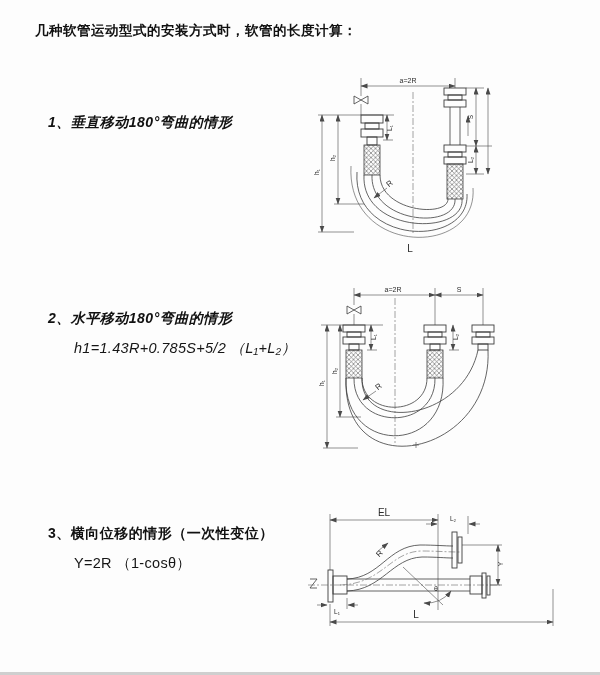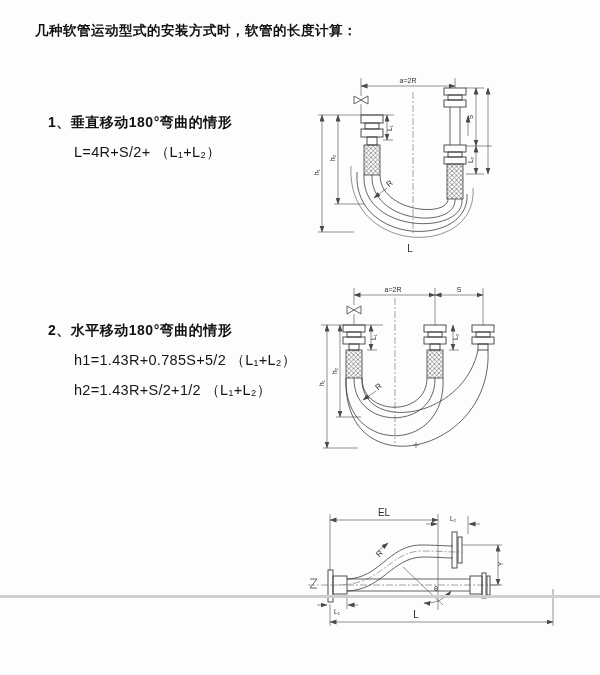--- a/index.html
+++ b/index.html
@@ -1,18 +1,18 @@
 <!DOCTYPE html>
 <html><head>
 <meta charset="utf-8">
 <style>
   html,body{margin:0;padding:0;}
   body{width:600px;height:675px;overflow:hidden;background:#fdfdfd;
        font-family:"Liberation Sans","DejaVu Sans",sans-serif;color:#1c1c1c;}
-  .page{position:relative;width:600px;height:598px;background:#fdfdfd;}
+  .page{position:relative;width:600px;height:675px;background:#fdfdfd;}
   .title{position:absolute;left:35px;top:22px;font-size:13.5px;font-weight:bold;
          letter-spacing:.5px;color:#111;}
   .section{position:absolute;left:48px;}
   .sec-heading{font-size:14px;font-weight:bold;height:30px;line-height:30px;color:#111;letter-spacing:.5px;}
   .formula{font-size:14.5px;height:30px;line-height:30px;padding-left:26px;color:#161616;letter-spacing:.3px;}
   .diagram{position:absolute;}
   svg{display:block;}
   svg text{font-family:"Liberation Sans","DejaVu Sans",sans-serif;fill:#2b2b2b;}
   .ol{stroke:#3d3d3d;stroke-width:.9;fill:none;}
   .ol2{stroke:#3d3d3d;stroke-width:.8;fill:none;}
@@ -22,32 +22,32 @@
   .valve{stroke:#3d3d3d;stroke-width:.8;fill:none;}
   .bottom-edge{position:absolute;left:0;right:0;bottom:0;height:3px;background:#cfcfcf;}
 </style>
 </head>
 <body>
 
 <div class="page">
 
   <div class="title">几种软管运动型式的安装方式时，软管的长度计算：</div>
 
-  <div class="section" style="top:107px;">
+  <div class="section" style="top:107px;font-style:italic;">
     <div class="sec-heading">1、垂直移动180°弯曲的情形</div>
-    <div class="formula">L=4R+S/2+ （L₁+L₂）</div>
   </div>
 
-  <div class="section" style="top:315px;">
+  <div class="section" style="top:303px;font-style:italic;">
     <div class="sec-heading">2、水平移动180°弯曲的情形</div>
     <div class="formula">h1=1.43R+0.785S+5/2 （L₁+L₂）</div>
-    <div class="formula">h2=1.43R+S/2+1/2 （L₁+L₂）</div>
   </div>
 
   <div class="section" style="top:518px;">
+    <div class="sec-heading">3、横向位移的情形（一次性变位）</div>
+    <div class="formula">Y=2R （1-cosθ）</div>
   </div>
 
   <svg class="diagram" style="left:308px;top:72px;" width="195" height="185" viewBox="0 0 195 185">
     <defs>
       <marker id="m1e" markerWidth="8" markerHeight="6" refX="6.5" refY="2.5" orient="auto" markerUnits="userSpaceOnUse">
         <path d="M0,0 L7,2.5 L0,5 z" fill="#4a4a4a"></path>
         </marker>
       <marker id="m1s" markerWidth="8" markerHeight="6" refX="6.5" refY="2.5" orient="auto-start-reverse" markerUnits="userSpaceOnUse">
         <path d="M0,0 L7,2.5 L0,5 z" fill="#4a4a4a"></path>
         </marker>

